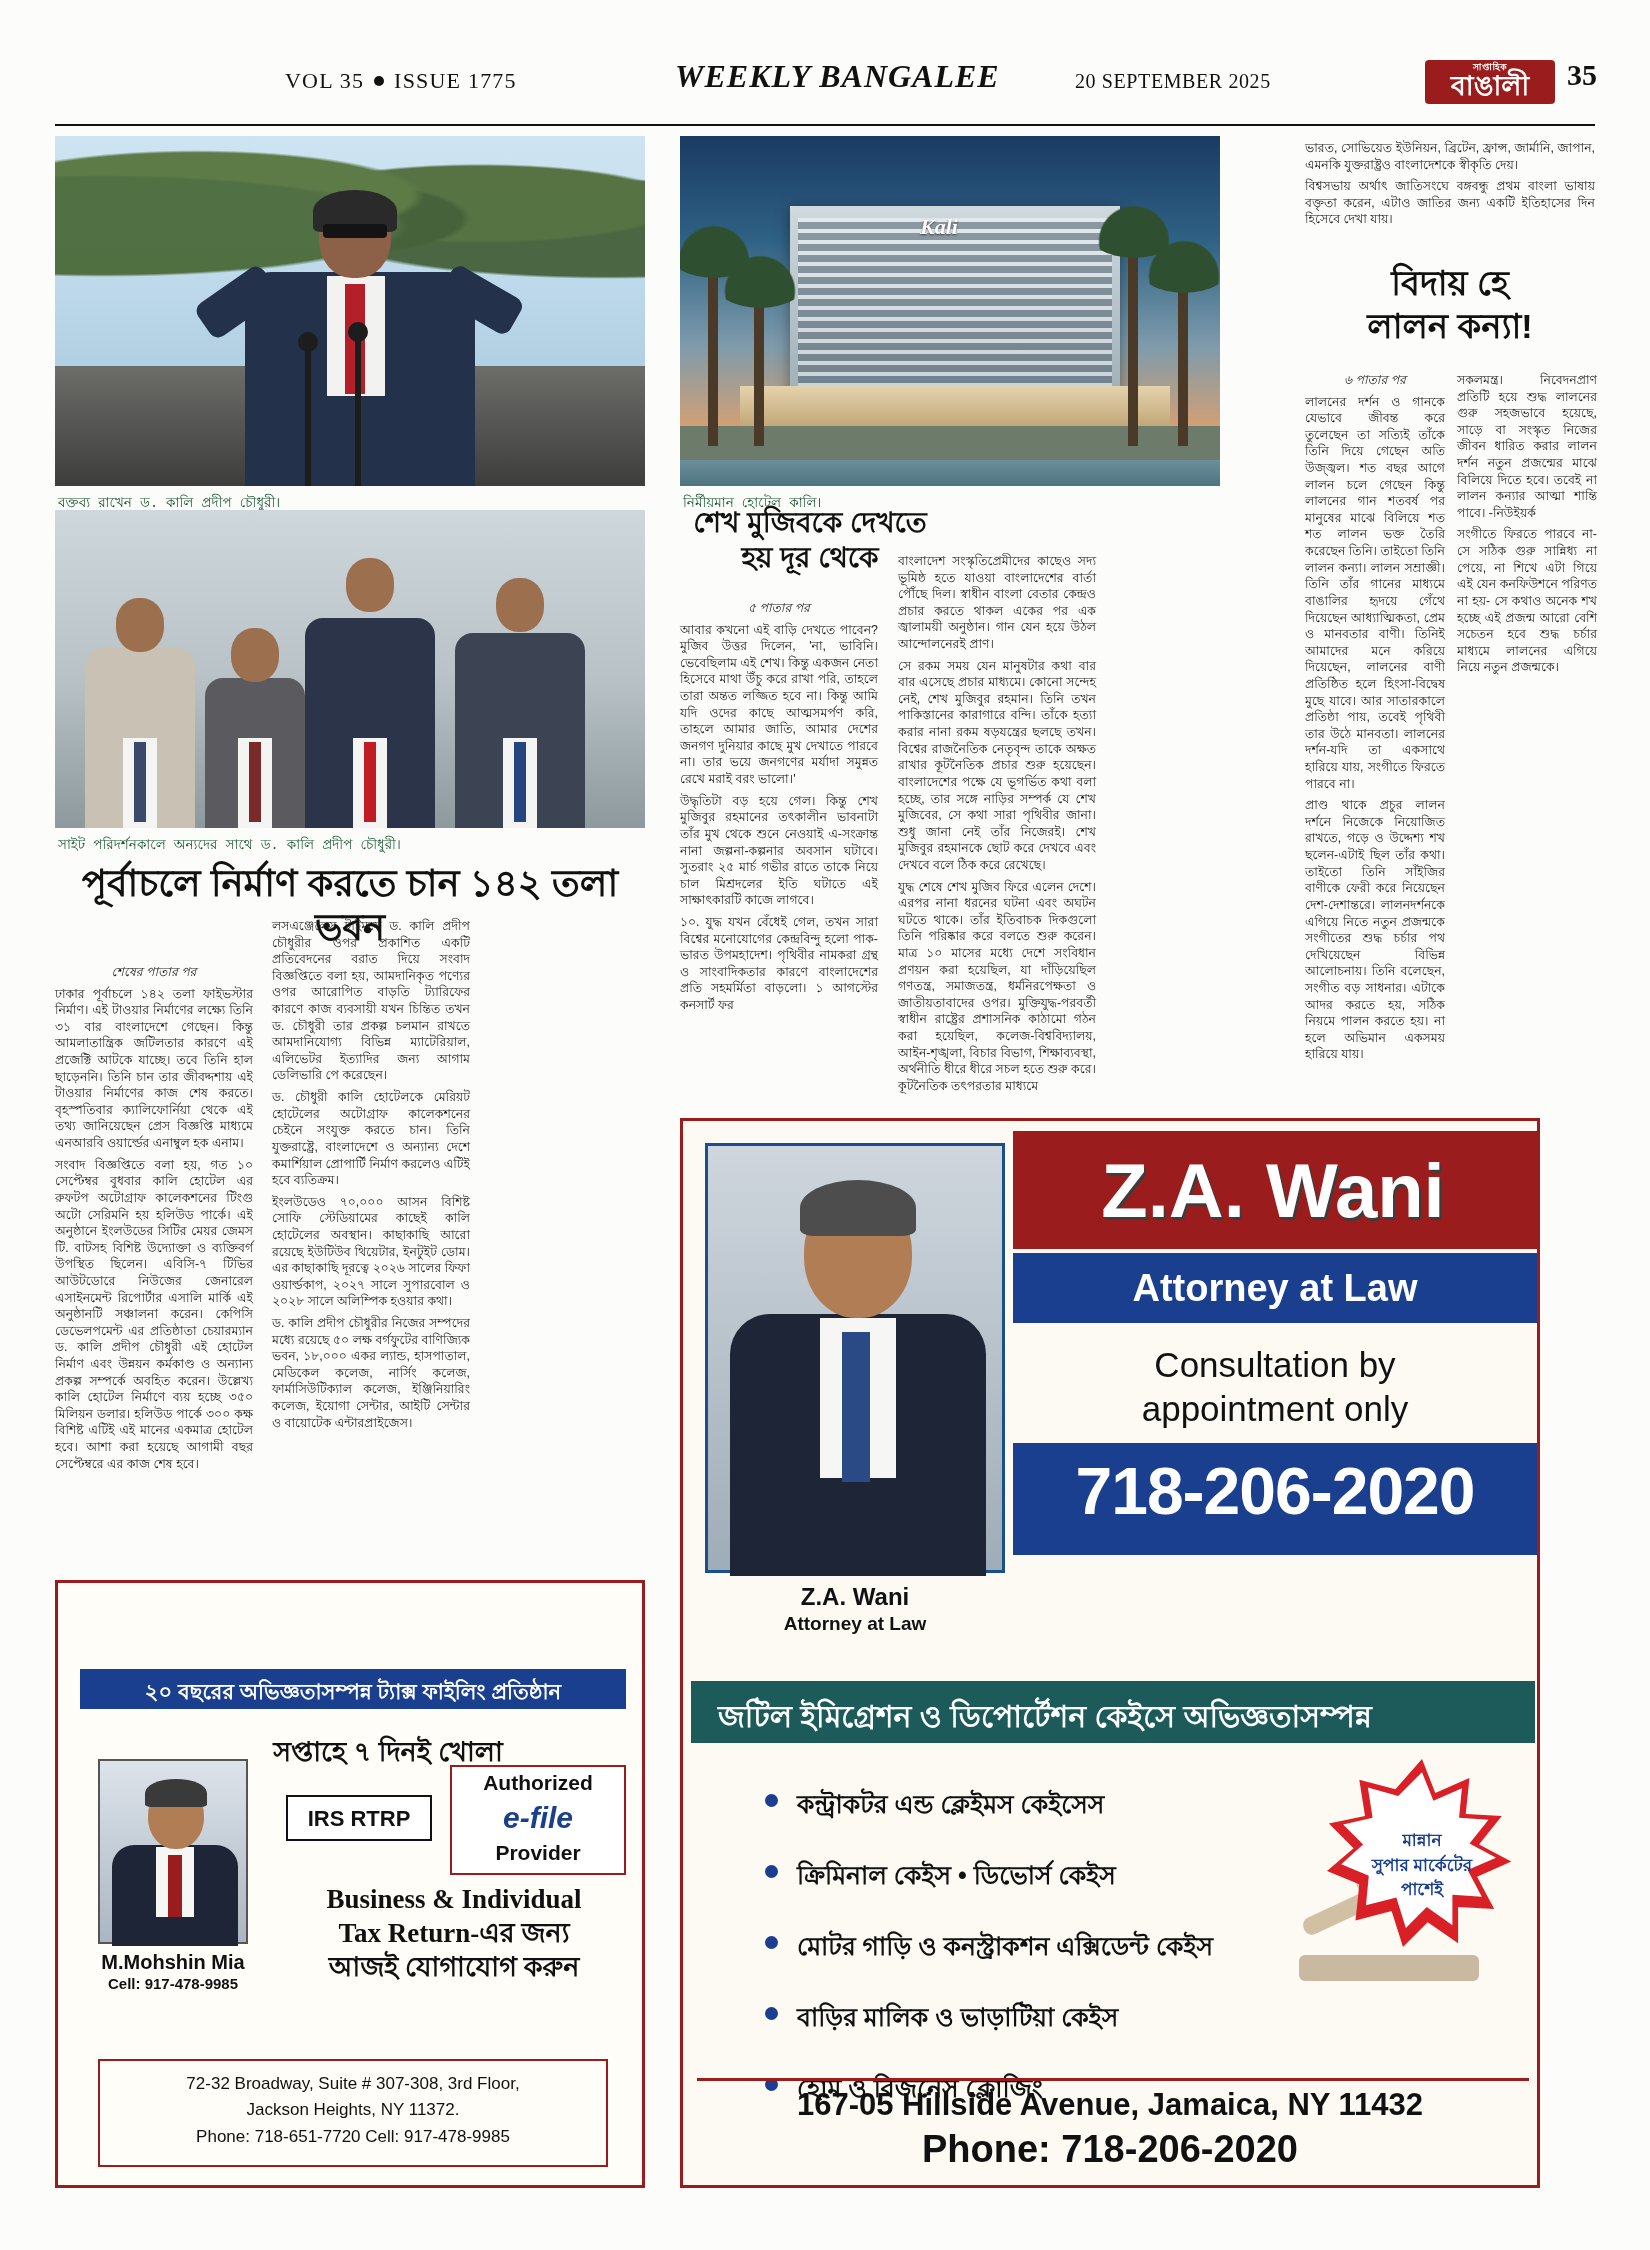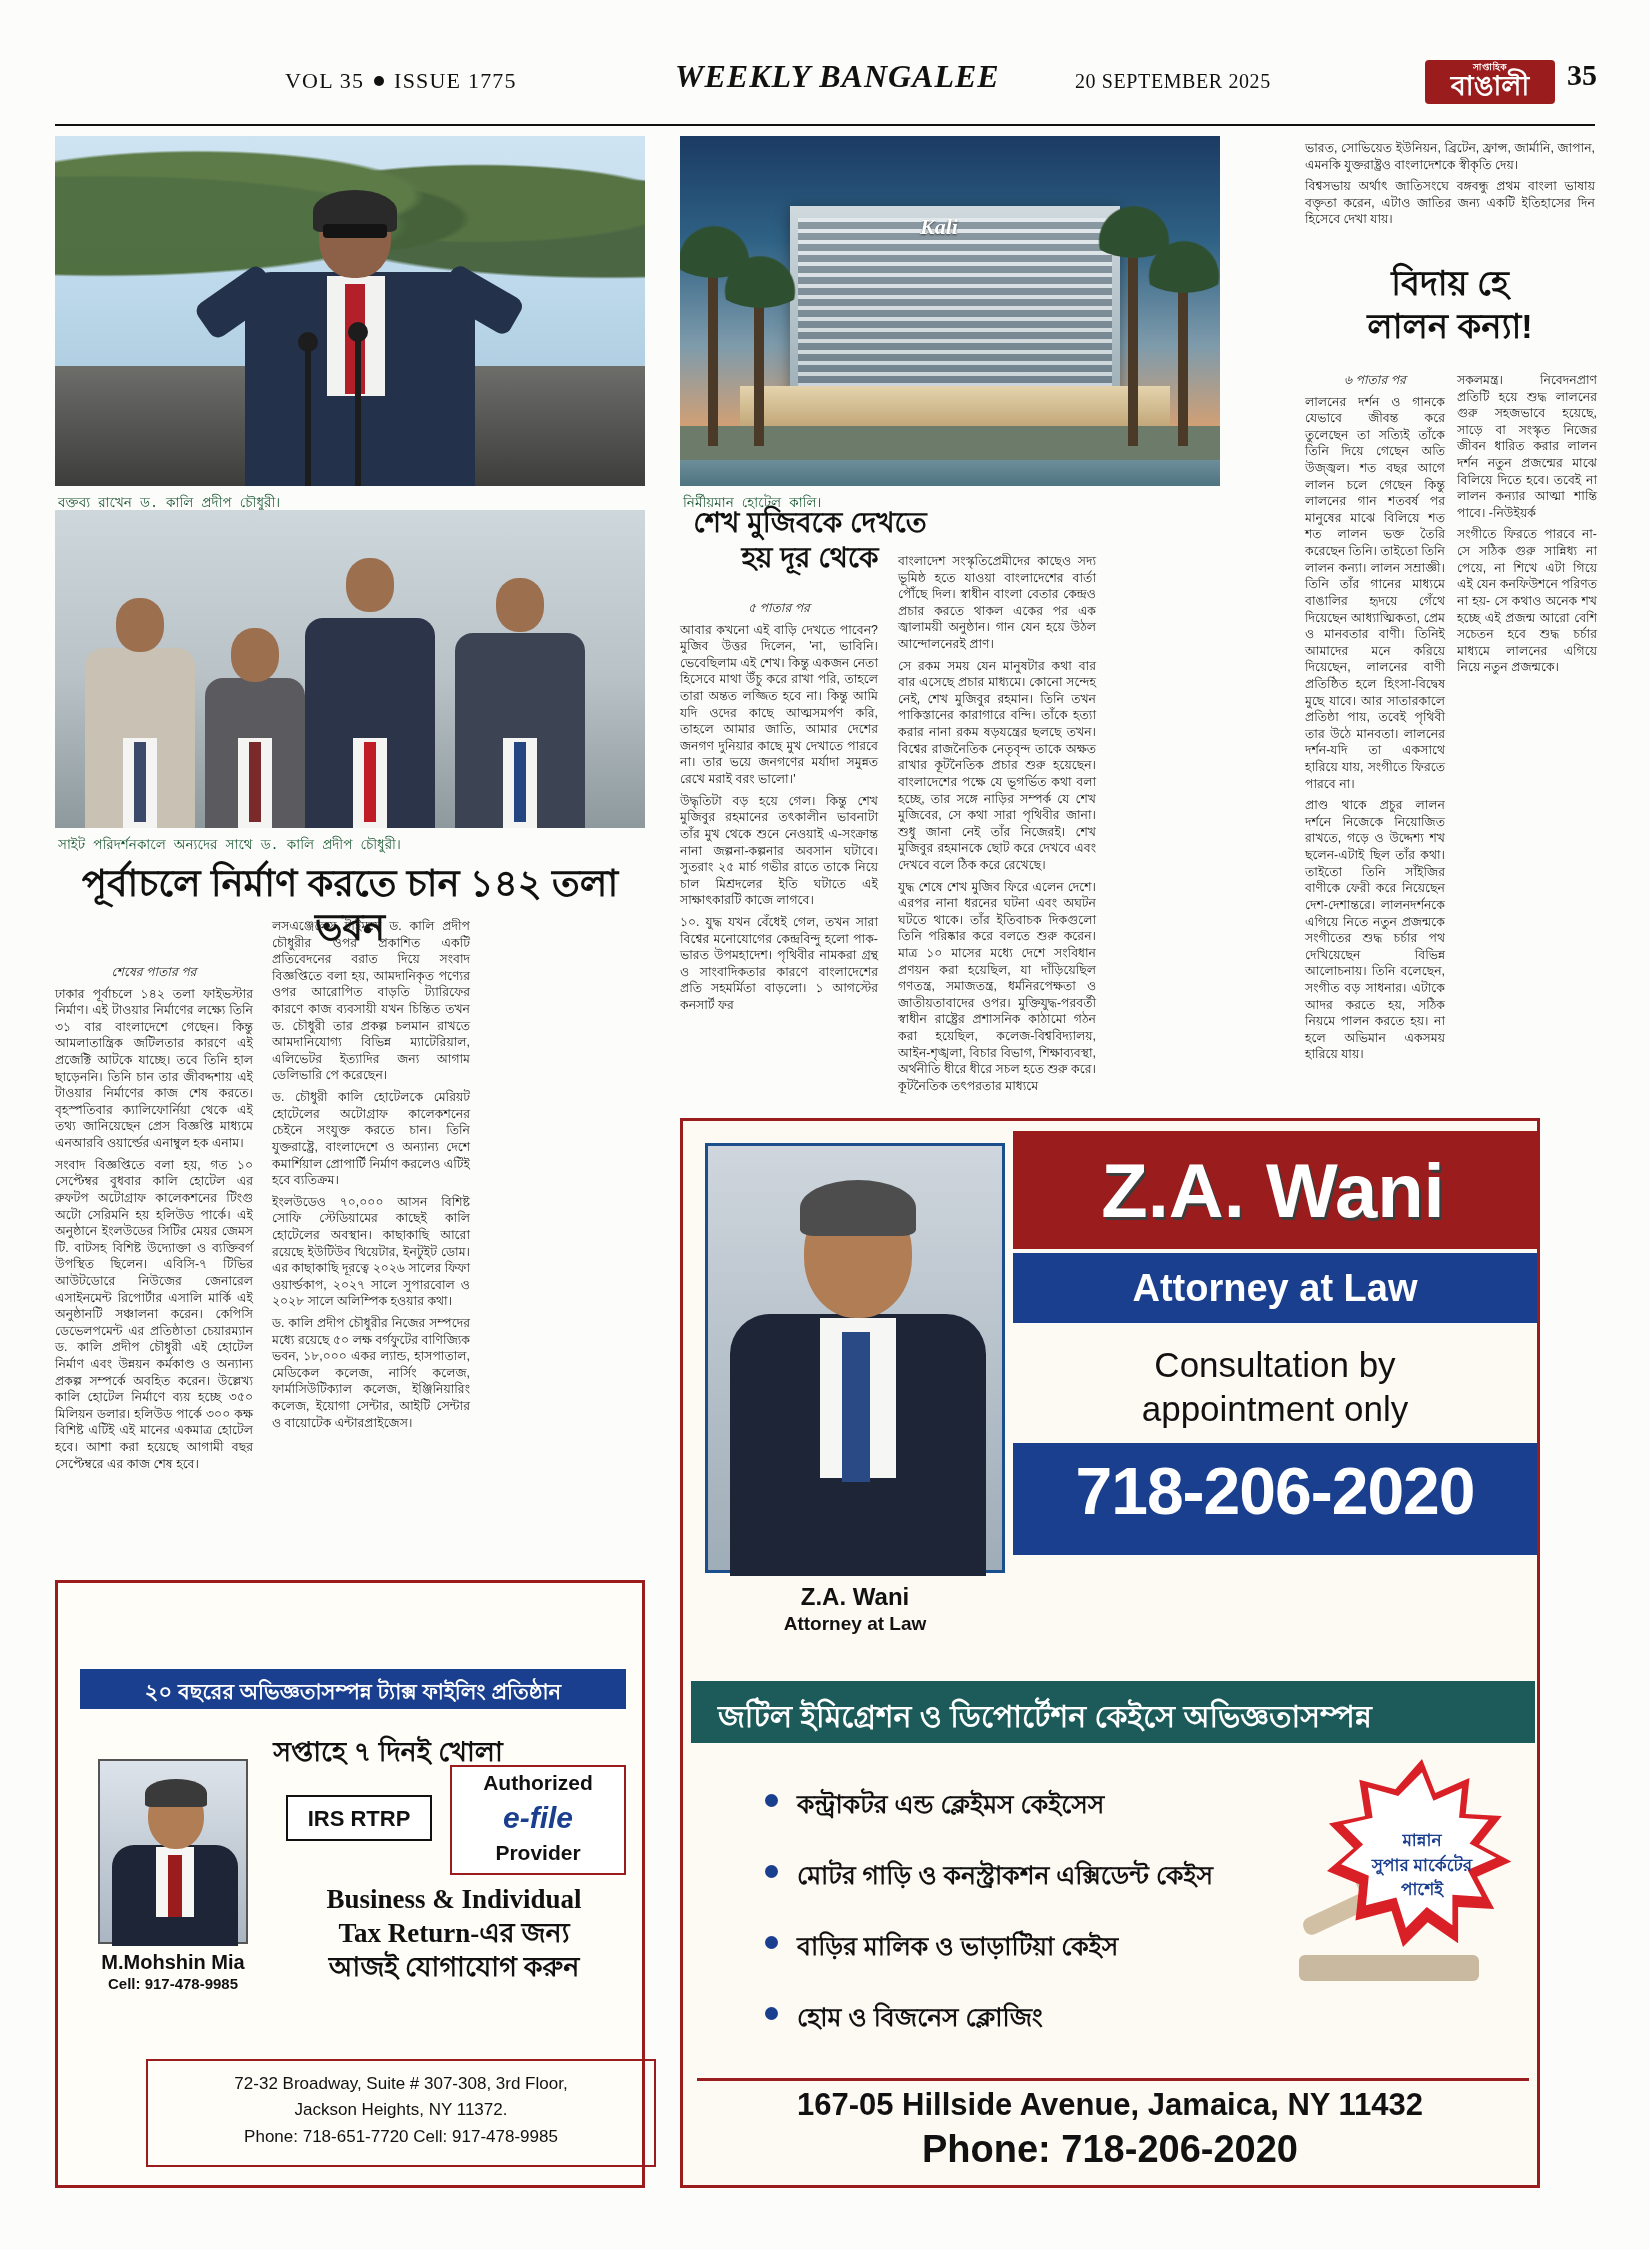--- a/index.html
+++ b/index.html
@@ -612,20 +612,21 @@
     <div class="wani-consult" style="white-space:pre-line;">Consultation by
 appointment only</div>
     <div class="wani-phone-bg"></div>
     <div class="wani-phone">718-206-2020</div>
 
     <div class="wani-band"></div>
     <div class="wani-band-txt">জটিল ইমিগ্রেশন ও ডিপোর্টেশন কেইসে অভিজ্ঞতাসম্পন্ন</div>
 
     <ul class="wani-services">
       <li>কন্ট্রাকটর এন্ড ক্লেইমস কেইসেস</li>
+      <li>ক্রিমিনাল কেইস  •  ডিভোর্স কেইস</li>
       <li>মোটর গাড়ি ও কনস্ট্রাকশন এক্সিডেন্ট কেইস</li>
       <li>বাড়ির মালিক ও ভাড়াটিয়া কেইস</li>
       <li>হোম ও বিজনেস ক্লোজিং</li>
     </ul>
 
     <svg class="wani-gavel" viewBox="0 0 260 230">
       <rect x="40" y="150" width="180" height="26" rx="6" fill="#8a6b3e"></rect>
       <rect x="95" y="40" width="120" height="42" rx="10" fill="#9c7a46" transform="rotate(-25 155 61)"></rect>
       <rect x="40" y="92" width="110" height="18" rx="8" fill="#9c7a46" transform="rotate(-25 95 101)"></rect>
     </svg>
@@ -660,18 +661,18 @@
 
     <div class="plat-irs">IRS RTRP</div>
     <div class="plat-badge">
       <div class="auth">Authorized</div>
       <div class="efile">e-file</div>
       <div class="prov">Provider</div>
     </div>
     <div class="plat-biz" style="white-space:pre-line;">Business &amp; Individual
 Tax Return-এর জন্য
 আজই যোগাযোগ করুন</div>
-    <div class="plat-box" style="white-space:pre-line;margin-left:48px;">72-32 Broadway, Suite # 307-308, 3rd Floor,
+    <div class="plat-box" style="white-space:pre-line;">72-32 Broadway, Suite # 307-308, 3rd Floor,
 Jackson Heights, NY 11372.
 Phone: 718-651-7720    Cell: 917-478-9985</div>
   </div>
 
 </div>
 
 </body></html>

